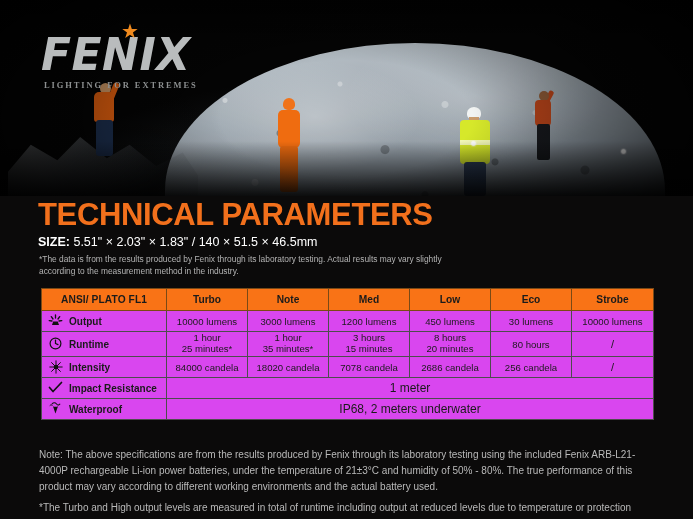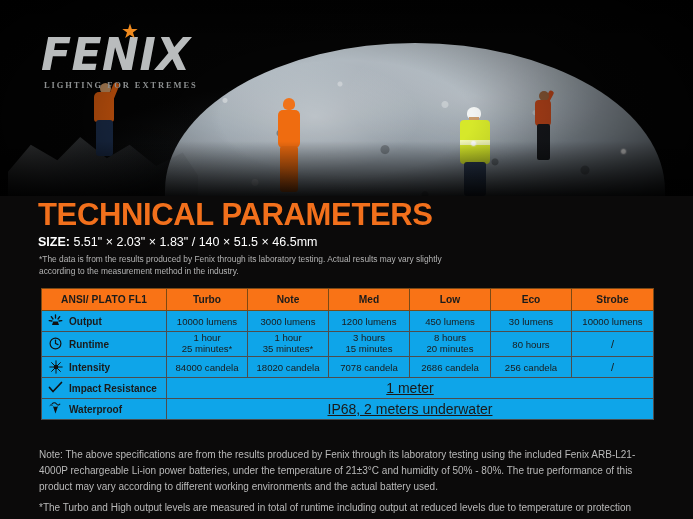--- a/index.html
+++ b/index.html
@@ -159,21 +159,21 @@
   }
   table { border-collapse: collapse; width: 612px; table-layout: fixed; }
   col.c0 { width: 125px; }
   col.cm { width: 81px; }
   col.cs { width: 82px; }
   th, td {
     border: 1px solid #4d4d4d;
     font-size: 9.6px;
     text-align: center;
     color: #1a1a1a;
-    background: #0ea5e9;
+    background: #d946ef;
     height: 21px;
     padding: 0 1px;
     font-family: "Liberation Sans", sans-serif;
   }
   thead th {
     background: #f97316;
     color: #1b1b1b;
     font-weight: 700;
     font-size: 10.2px;
     height: 22px;
@@ -189,21 +189,21 @@
   }
   td.lbl .ico {
     display: inline-block;
     width: 19px; height: 14px;
     vertical-align: -3px;
     margin-right: 4px;
     text-align: center;
   }
   .two-line { line-height: 1.12; padding: 1px 12px; }
   td.tall { height: 25px; }
-  td.merged { font-size: 14px; text-decoration: underline; }
+  td.merged { font-size: 12px; }
   .slash { font-size: 11px; }
 
   svg { display: block; margin: 0 auto; }
 
   
   .notes {
     position: absolute; left: 39px; top: 447px;
     width: 618px;
     font-size: 10px;
     line-height: 1.62;

